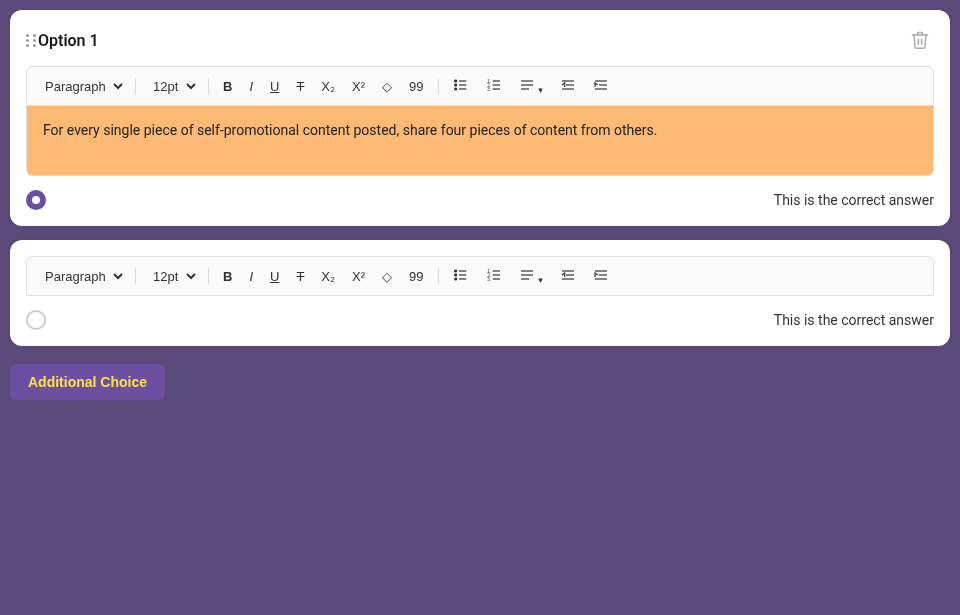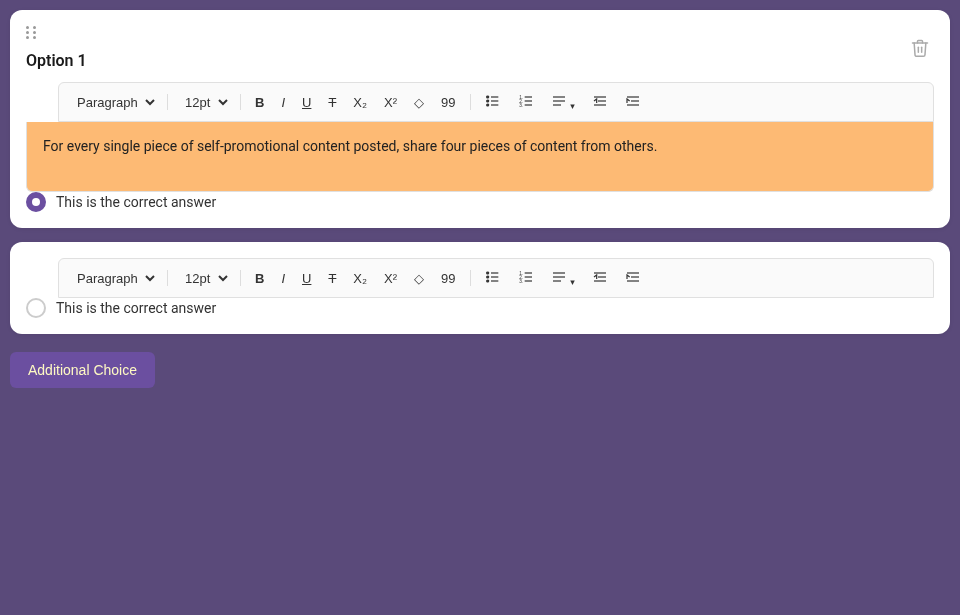--- a/index.html
+++ b/index.html
@@ -23,23 +23,22 @@
 
     .option-header {
       display: flex;
       align-items: center;
       justify-content: space-between;
       margin-bottom: 12px;
     }
 
     .option-title-group {
       display: flex;
-      align-items: flex-start;
-      gap: 12px;
-      flex-direction: column;
+      align-items: center;
+      gap: 0;
     }
 
     .drag-dots {
       display: grid;
       grid-template-columns: 1fr 1fr;
       gap: 2px;
       width: 12px;
     }
 
     .drag-dots span {
@@ -68,21 +67,20 @@
 
     .editor-toolbar {
       display: flex;
       align-items: center;
       gap: 7px;
       padding: 8px 10px;
       border: 1px solid #e0e0e0;
       border-radius: 6px 6px 0 0;
       background: #fafafa;
       flex-wrap: wrap;
-      margin-left: 32px;
     }
 
     .toolbar-select {
       border: none;
       background: transparent;
       font-size: 13px;
       color: #333;
       cursor: pointer;
       padding: 2px 4px;
     }
@@ -118,20 +116,22 @@
       font-size: 14px;
       color: #222;
       line-height: 1.5;
       background: #fdba74;
     }
 
     .correct-answer-row {
       display: flex;
       align-items: center;
       gap: 10px;
+      margin-top: 14px;
+      justify-content: space-between;
     }
 
     .radio-btn {
       width: 20px;
       height: 20px;
       border-radius: 50%;
       border: 2px solid #ccc;
       cursor: pointer;
       display: flex;
       align-items: center;
@@ -153,26 +153,26 @@
       background: #fff;
     }
 
     .correct-answer-label {
       font-size: 14px;
       color: #333;
     }
 
     .add-choice-btn {
       background: #6b4fa0;
-      color: #fef9c3;
+      color: #fde047;
       border: none;
       border-radius: 6px;
       padding: 10px 18px;
       font-size: 14px;
-      font-weight: 400;
+      font-weight: 700;
       cursor: pointer;
       margin-top: 4px;
       text-align: right;
     }
   </style>
 </head>
 <body>
 
 <div id="app"><div class="option-card">
     <div class="option-header">

